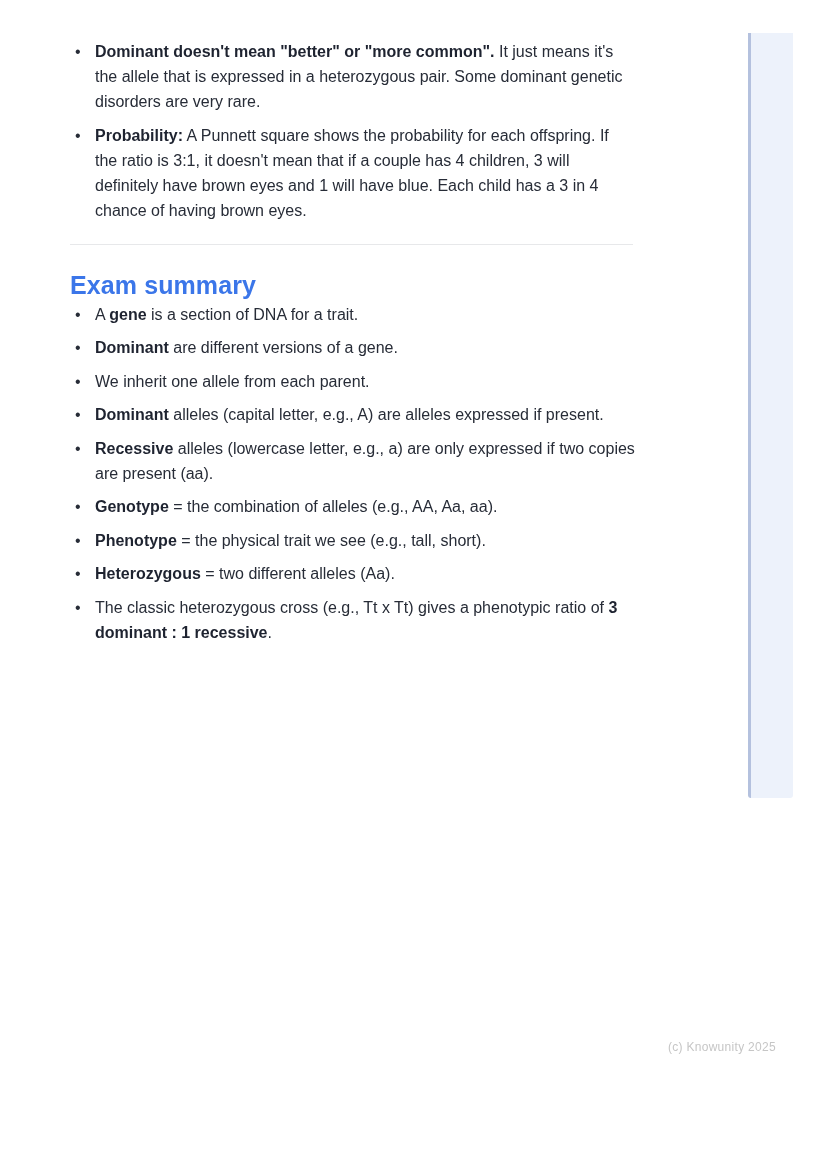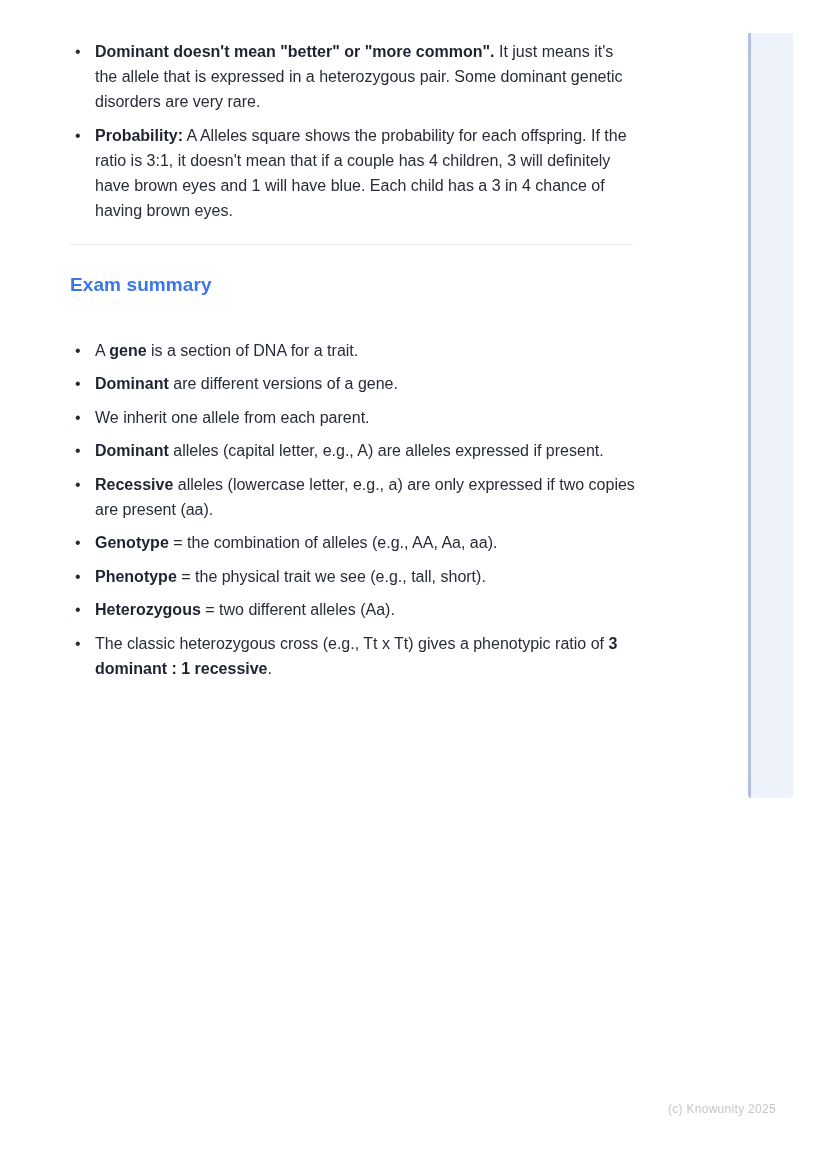--- a/index.html
+++ b/index.html
@@ -46,57 +46,57 @@
   .it { }
   .divider {
     border: none;
     border-top: 1px solid #e7e8ea;
     height: 0;
     margin: 21px 0 0 0;
     width: 563px;
   }
   .section-title {
     margin-top: 26px;
-    margin-bottom: 39px;
-    font-size: 19px;
+    margin-bottom: 3px;
+    font-size: 25px;
     line-height: 28px;
     font-weight: 700;
     color: #3b76e9;
     letter-spacing: 0.1px;
   }
   .edge-strip {
     position: absolute;
     left: 748px;
     top: 33px;
     width: 45px;
     height: 765px;
     background: #edf2fb;
     border-left: 3px solid #b4c1de;
     border-radius: 0 0 3px 3px;
   }
   .footer {
     position: absolute;
-    top: 1102px;
+    top: 1040px;
     right: 52px;
     font-size: 12px;
     line-height: 14px;
     color: #c6c6c6;
     letter-spacing: 0.3px;
   }
 </style>
 </head>
 <body>
 
 <div class="page">
 
   <div class="content">
 
     <ul class="bullets">
       <li><span class="b">Dominant doesn't mean "better" or "more common".</span><span> It just means it's the allele that is expressed in a heterozygous pair. Some dominant genetic disorders are very rare.</span><span class="it"></span><span></span></li>
-      <li><span class="b">Probability:</span><span> A Alleles square shows the probability for </span><span class="it">each</span><span> offspring. If the ratio is 3:1, it doesn't mean that if a couple has 4 children, 3 will definitely have brown eyes and 1 will have blue. Each child has a 3 in 4 chance of having brown eyes.</span></li>
+      <li><span class="b">Probability:</span><span> A Punnett square shows the probability for </span><span class="it">each</span><span> offspring. If the ratio is 3:1, it doesn't mean that if a couple has 4 children, 3 will definitely have brown eyes and 1 will have blue. Each child has a 3 in 4 chance of having brown eyes.</span></li>
     </ul>
 
     <hr class="divider">
 
     <h2 class="section-title">Exam summary</h2>
 
     <ul class="bullets">
       <li><span>A </span><span class="b">gene</span><span> is a section of DNA for a trait.</span></li>
       <li><span></span><span class="b">Dominant</span><span> are different versions of a gene.</span></li>
       <li><span></span><span class="b"></span><span>We inherit one allele from each parent.</span></li>

